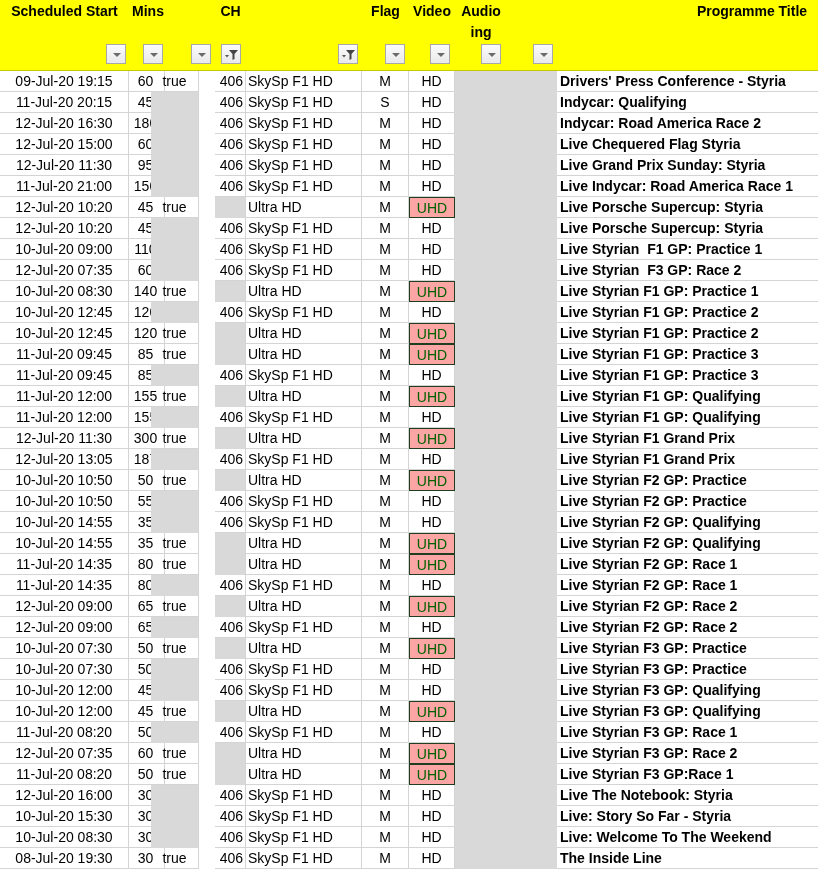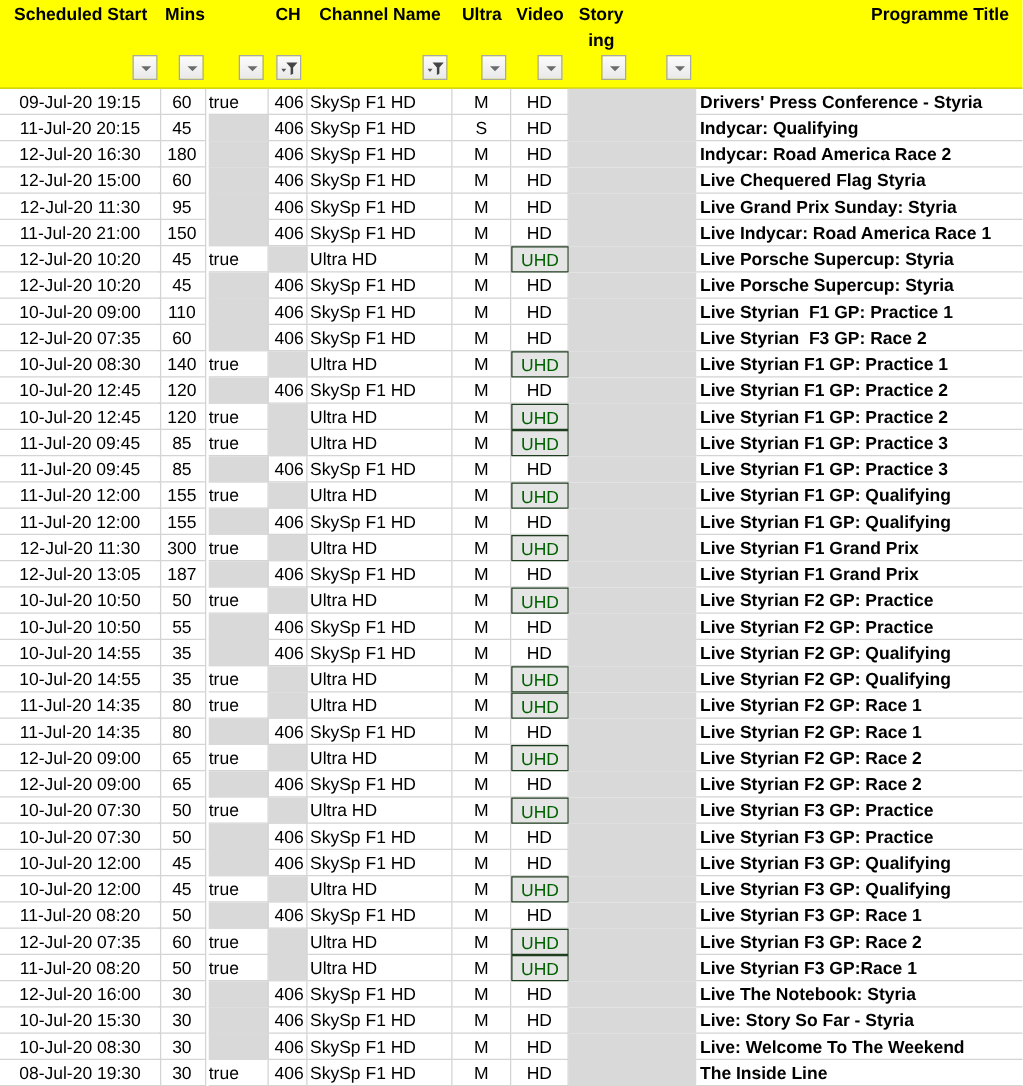--- a/index.html
+++ b/index.html
@@ -15,29 +15,29 @@
   .fbtn .arrow { position: absolute; left: 6px; top: 8px; width: 0; height: 0;
                  border-left: 4px solid transparent; border-right: 4px solid transparent;
                  border-top: 4px solid #6b6b6b; }
   .fbtn .funnel { position: absolute; left: 3px; top: 4px; width: 14px; height: 12px; }
   .rows { position: absolute; left: 0; top: 71px; }
   .row { position: relative; height: 21px; width: 900px; }
   .c { position: absolute; top: 0; height: 21px; line-height: 21px; box-sizing: border-box;
        border-right: 1px solid #d4d4d4; border-bottom: 1px solid #d4d4d4; white-space: pre; overflow: hidden; }
   .c-start { left: 0; width: 129px; text-align: center; }
   .c-mins { left: 127px; width: 38px; text-align: center; }
-  .c-series { left: 167px; width: 48px; }
+  .c-series { left: 151px; width: 48px; text-align: center; }
   .c-ch { left: 215px; width: 31px; text-align: right; padding-right: 2px; }
   .c-chan { left: 246px; width: 116px; padding-left: 2px; }
   .c-audio { left: 362px; width: 47px; text-align: center; }
   .c-video { left: 409px; width: 46px; text-align: center; }
   .c-rate { left: 455px; width: 102px; background: #d9d9d9; border-right: none; border-bottom: none; }
   .c-title { left: 557px; width: 343px; padding-left: 3px; font-weight: bold; }
   .gray { background: #d9d9d9; border-bottom-color: #d9d9d9; }
-  .uhd { background: #e5e5e5; color: #006100; border: 1px solid #1f3d1f; }
+  .uhd { background: #fca5a5; color: #006100; border: 1px solid #1f3d1f; }
 </style>
 </head>
 <body>
 
 <div class="sheet">
   <div class="hdr">
     <div class="hcell" style="left:0;width:129px;">
       <div style="padding:0 8px;">Scheduled Start</div>
     </div>
     <div class="fbtn" style="left:106px;">
@@ -58,46 +58,43 @@
     <div class="hcell" style="left:215px;width:31px;">
       <div>CH</div>
     </div>
     <div class="fbtn" style="left:221px;">
       <svg class="funnel" viewBox="0 0 14 12">
         <polygon points="4,1 13,1 9.5,5 9.5,10 7.5,11 7.5,5" fill="#444"></polygon>
         <polygon points="0,6 4,6 2,8.5" fill="#555"></polygon>
       </svg>
     </div>
 
-    <div class="hcell" style="left:246px;width:116px;">
-      <div>Channel Name</div>
-    </div>
     <div class="fbtn" style="left:338px;">
       <svg class="funnel" viewBox="0 0 14 12">
         <polygon points="4,1 13,1 9.5,5 9.5,10 7.5,11 7.5,5" fill="#444"></polygon>
         <polygon points="0,6 4,6 2,8.5" fill="#555"></polygon>
       </svg>
     </div>
 
     <div class="hcell" style="left:362px;width:47px;">
-      <div>Ultra</div>
+      <div>Flag</div>
     </div>
     <div class="fbtn" style="left:385px;">
         <span class="arrow"></span>
       </div>
 
     <div class="hcell" style="left:409px;width:46px;">
       <div>Video</div>
     </div>
     <div class="fbtn" style="left:430px;">
         <span class="arrow"></span>
       </div>
 
     <div class="hcell" style="left:455px;width:52px;">
-      <div style="width:40px;margin:0 auto;white-space:normal;word-break:break-all;">Story ing</div>
+      <div style="width:40px;margin:0 auto;white-space:normal;word-break:break-all;">Audio ing</div>
     </div>
     <div class="fbtn" style="left:481px;">
         <span class="arrow"></span>
       </div>
 
     <div class="fbtn" style="left:533px;">
         <span class="arrow"></span>
       </div>
 
     <div class="hcell" style="left:557px;width:320px;">

